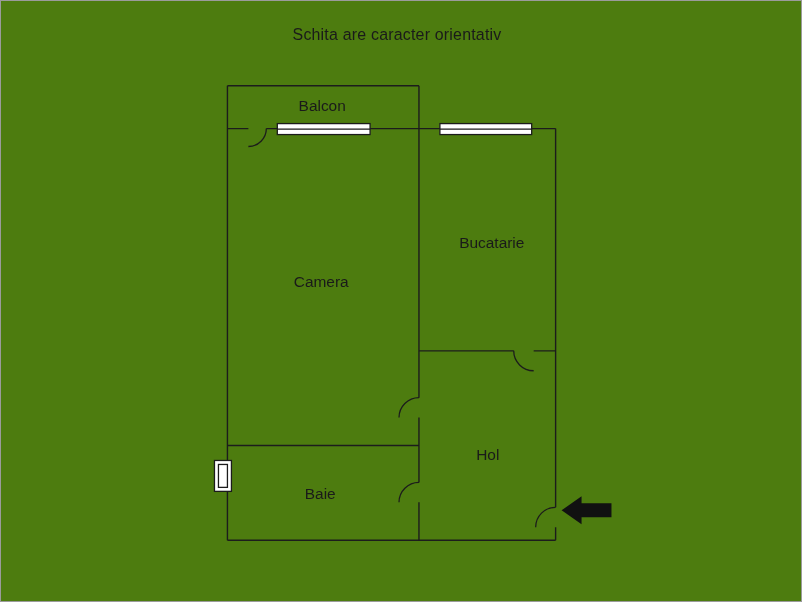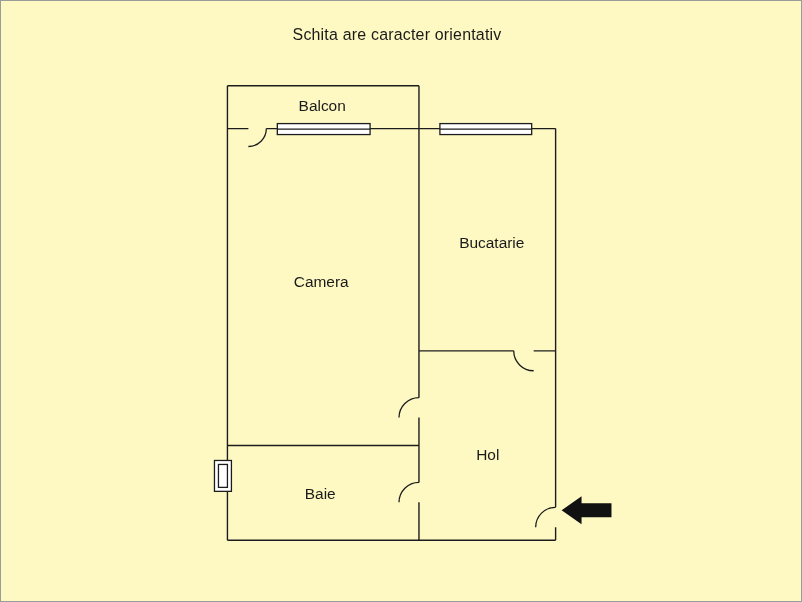--- a/index.html
+++ b/index.html
@@ -7,21 +7,21 @@
     padding: 0;
     background: #ffffff;
     font-family: "Liberation Sans", sans-serif;
   }
   .frame {
     position: relative;
     width: 802px;
     height: 602px;
     box-sizing: border-box;
     border: 1px solid #9b9b9b;
-    background: #fef9c3;
+    background: #4d7c0f;
     overflow: hidden;
   }
   svg {
     display: block;
   }
   text {
     font-family: "Liberation Sans", sans-serif;
     fill: #1a1a1a;
   }
   .title-text {

